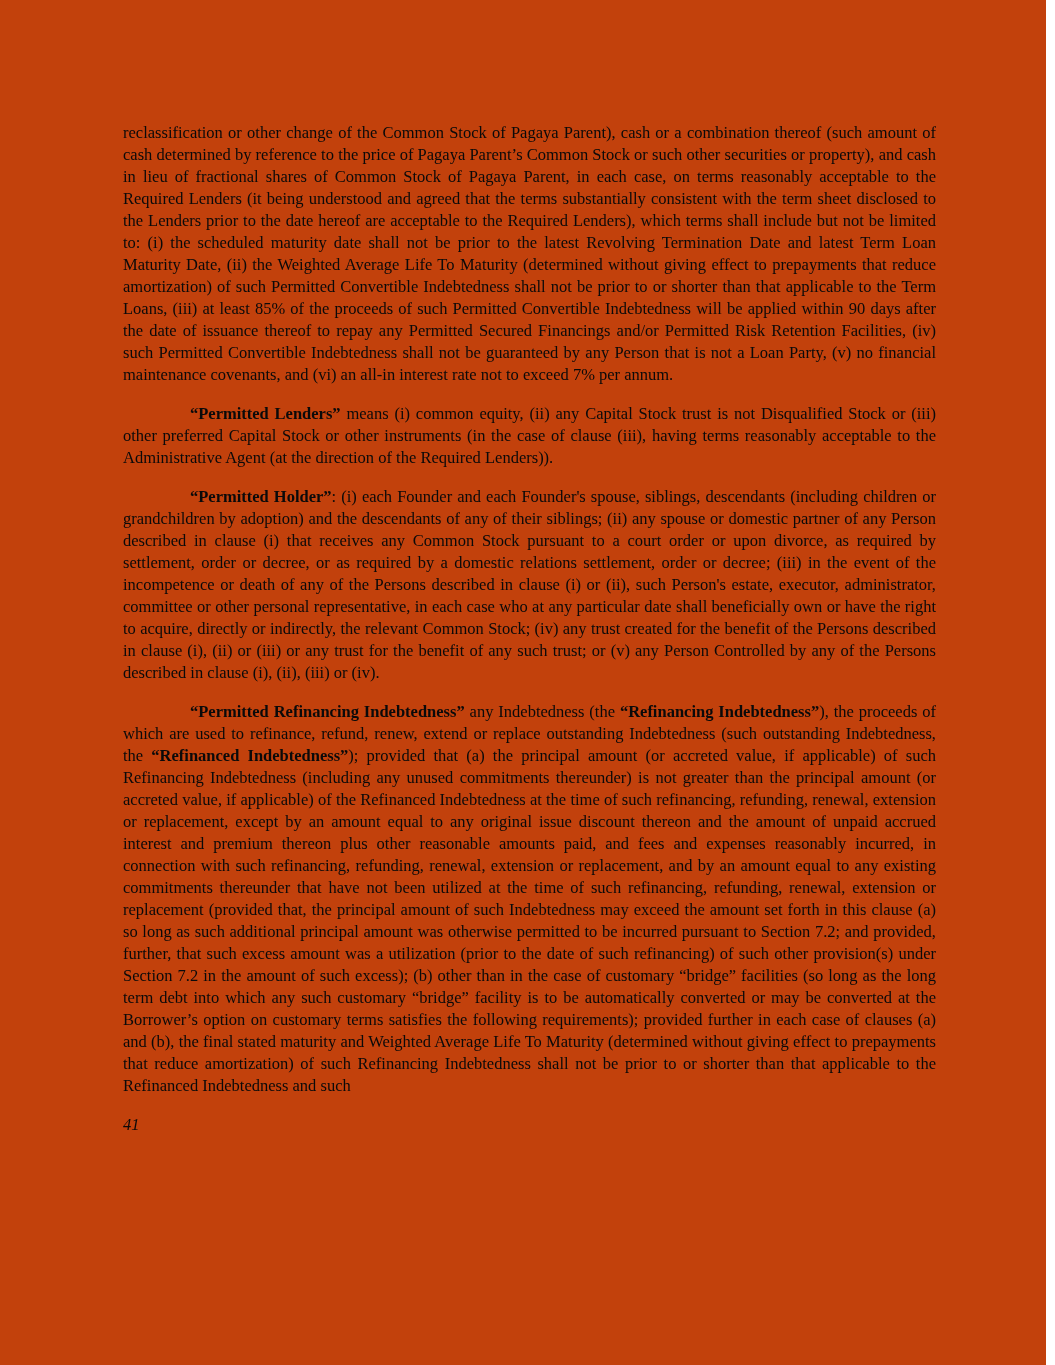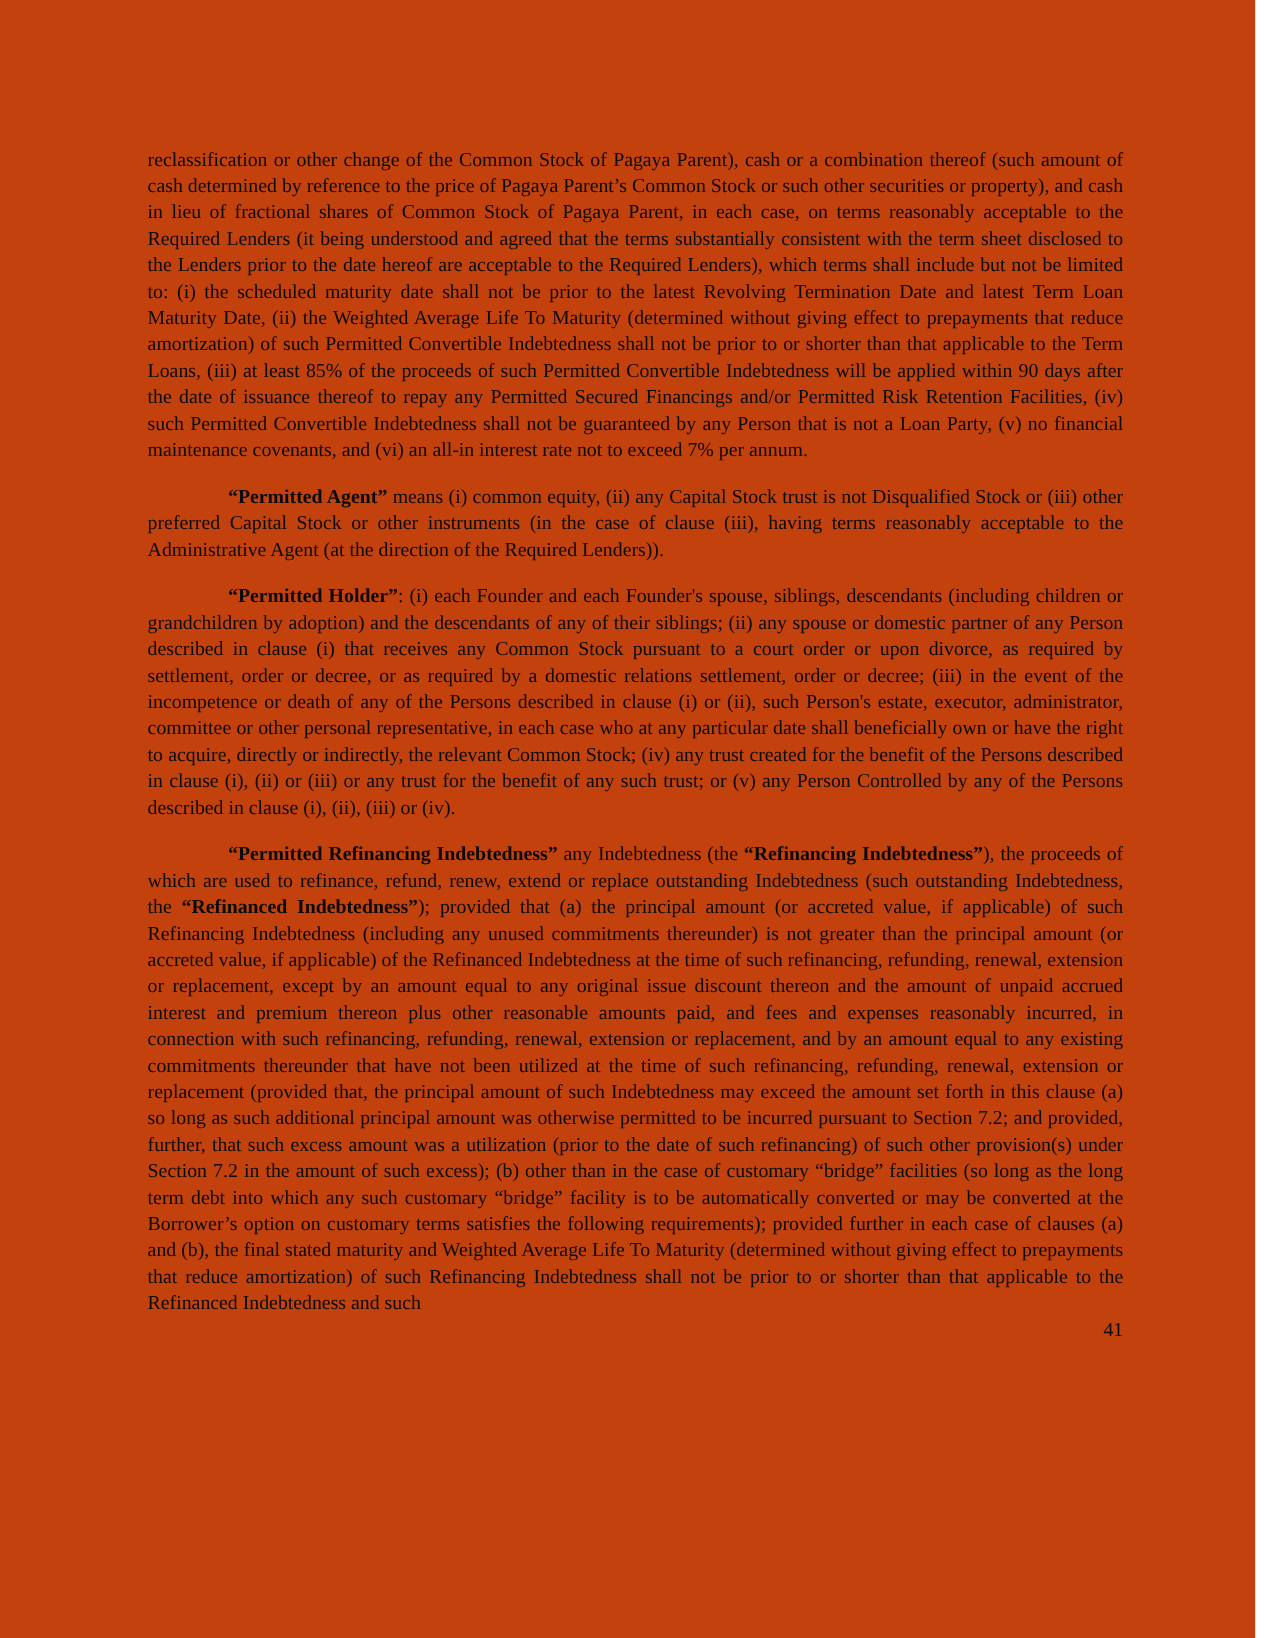--- a/index.html
+++ b/index.html
@@ -33,34 +33,35 @@
   .para:last-of-type {
     margin-bottom: 0;
   }
   .para.indent {
     text-indent: 67px;
   }
   .para b {
     font-weight: bold;
   }
   .page-number {
-    text-align: right;
-    margin-top: 0;
+    text-align: left;
+    margin-top: 17px;
     font-family: "Liberation Serif", "DejaVu Serif", serif;
     font-size: 16.5px;
     line-height: 22px;
     color: #0a0a0a;
+    font-style: italic;
   }
 </style>
 </head>
 <body>
 
 <div class="page">
   <div class="content">
 
   <p class="para"><span>reclassification or other change of the Common Stock of Pagaya Parent), cash or a combination thereof (such amount of cash determined by reference to the price of Pagaya Parent’s Common Stock or such other securities or property), and cash in lieu of fractional shares of Common Stock of Pagaya Parent, in each case, on terms reasonably acceptable to the Required Lenders (it being understood and agreed that the terms substantially consistent with the term sheet disclosed to the Lenders prior to the date hereof are acceptable to the Required Lenders), which terms shall include but not be limited to: (i) the scheduled maturity date shall not be prior to the latest Revolving Termination Date and latest Term Loan Maturity Date, (ii) the Weighted Average Life To Maturity (determined without giving effect to prepayments that reduce amortization) of such Permitted Convertible Indebtedness shall not be prior to or shorter than that applicable to the Term Loans, (iii) at least 85% of the proceeds of such Permitted Convertible Indebtedness will be applied within 90 days after the date of issuance thereof to repay any Permitted Secured Financings and/or Permitted Risk Retention Facilities, (iv) such Permitted Convertible Indebtedness shall not be guaranteed by any Person that is not a Loan Party, (v) no financial maintenance covenants, and (vi) an all-in interest rate not to exceed 7% per annum.</span></p>
-      <p class="para indent"><b>“Permitted Agent”</b><span> means (i) common equity, (ii) any Capital Stock trust is not Disqualified Stock or (iii) other preferred Capital Stock or other instruments (in the case of clause (iii), having terms reasonably acceptable to the Administrative Agent (at the direction of the Required Lenders)).</span></p>
+      <p class="para indent"><b>“Permitted Lenders”</b><span> means (i) common equity, (ii) any Capital Stock trust is not Disqualified Stock or (iii) other preferred Capital Stock or other instruments (in the case of clause (iii), having terms reasonably acceptable to the Administrative Agent (at the direction of the Required Lenders)).</span></p>
       <p class="para indent"><b>“Permitted Holder”</b><span>: (i) each Founder and each Founder's spouse, siblings, descendants (including children or grandchildren by adoption) and the descendants of any of their siblings; (ii) any spouse or domestic partner of any Person described in clause (i) that receives any Common Stock pursuant to a court order or upon divorce, as required by settlement, order or decree, or as required by a domestic relations settlement, order or decree; (iii) in the event of the incompetence or death of any of the Persons described in clause (i) or (ii), such Person's estate, executor, administrator, committee or other personal representative, in each case who at any particular date shall beneficially own or have the right to acquire, directly or indirectly, the relevant Common Stock; (iv) any trust created for the benefit of the Persons described in clause (i), (ii) or (iii) or any trust for the benefit of any such trust; or (v) any Person Controlled by any of the Persons described in clause (i), (ii), (iii) or (iv).</span></p>
       <p class="para indent"><b>“Permitted Refinancing Indebtedness”</b><span> any Indebtedness (the </span><b>“Refinancing Indebtedness”</b><span>), the proceeds of which are used to refinance, refund, renew, extend or replace outstanding Indebtedness (such outstanding Indebtedness, the </span><b>“Refinanced Indebtedness”</b><span>); provided that (a) the principal amount (or accreted value, if applicable) of such Refinancing Indebtedness (including any unused commitments thereunder) is not greater than the principal amount (or accreted value, if applicable) of the Refinanced Indebtedness at the time of such refinancing, refunding, renewal, extension or replacement, except by an amount equal to any original issue discount thereon and the amount of unpaid accrued interest and premium thereon plus other reasonable amounts paid, and fees and expenses reasonably incurred, in connection with such refinancing, refunding, renewal, extension or replacement, and by an amount equal to any existing commitments thereunder that have not been utilized at the time of such refinancing, refunding, renewal, extension or replacement (provided that, the principal amount of such Indebtedness may exceed the amount set forth in this clause (a) so long as such additional principal amount was otherwise permitted to be incurred pursuant to Section 7.2; and provided, further, that such excess amount was a utilization (prior to the date of such refinancing) of such other provision(s) under Section 7.2 in the amount of such excess); (b) other than in the case of customary “bridge” facilities (so long as the long term debt into which any such customary “bridge” facility is to be automatically converted or may be converted at the Borrower’s option on customary terms satisfies the following requirements); provided further in each case of clauses (a) and (b), the final stated maturity and Weighted Average Life To Maturity (determined without giving effect to prepayments that reduce amortization) of such Refinancing Indebtedness shall not be prior to or shorter than that applicable to the Refinanced Indebtedness and such</span></p>
       <div class="page-number">41</div>
     </div>
   <div class="content" style="top:auto; bottom:0;"></div>
 </div>
 
 </body></html>

